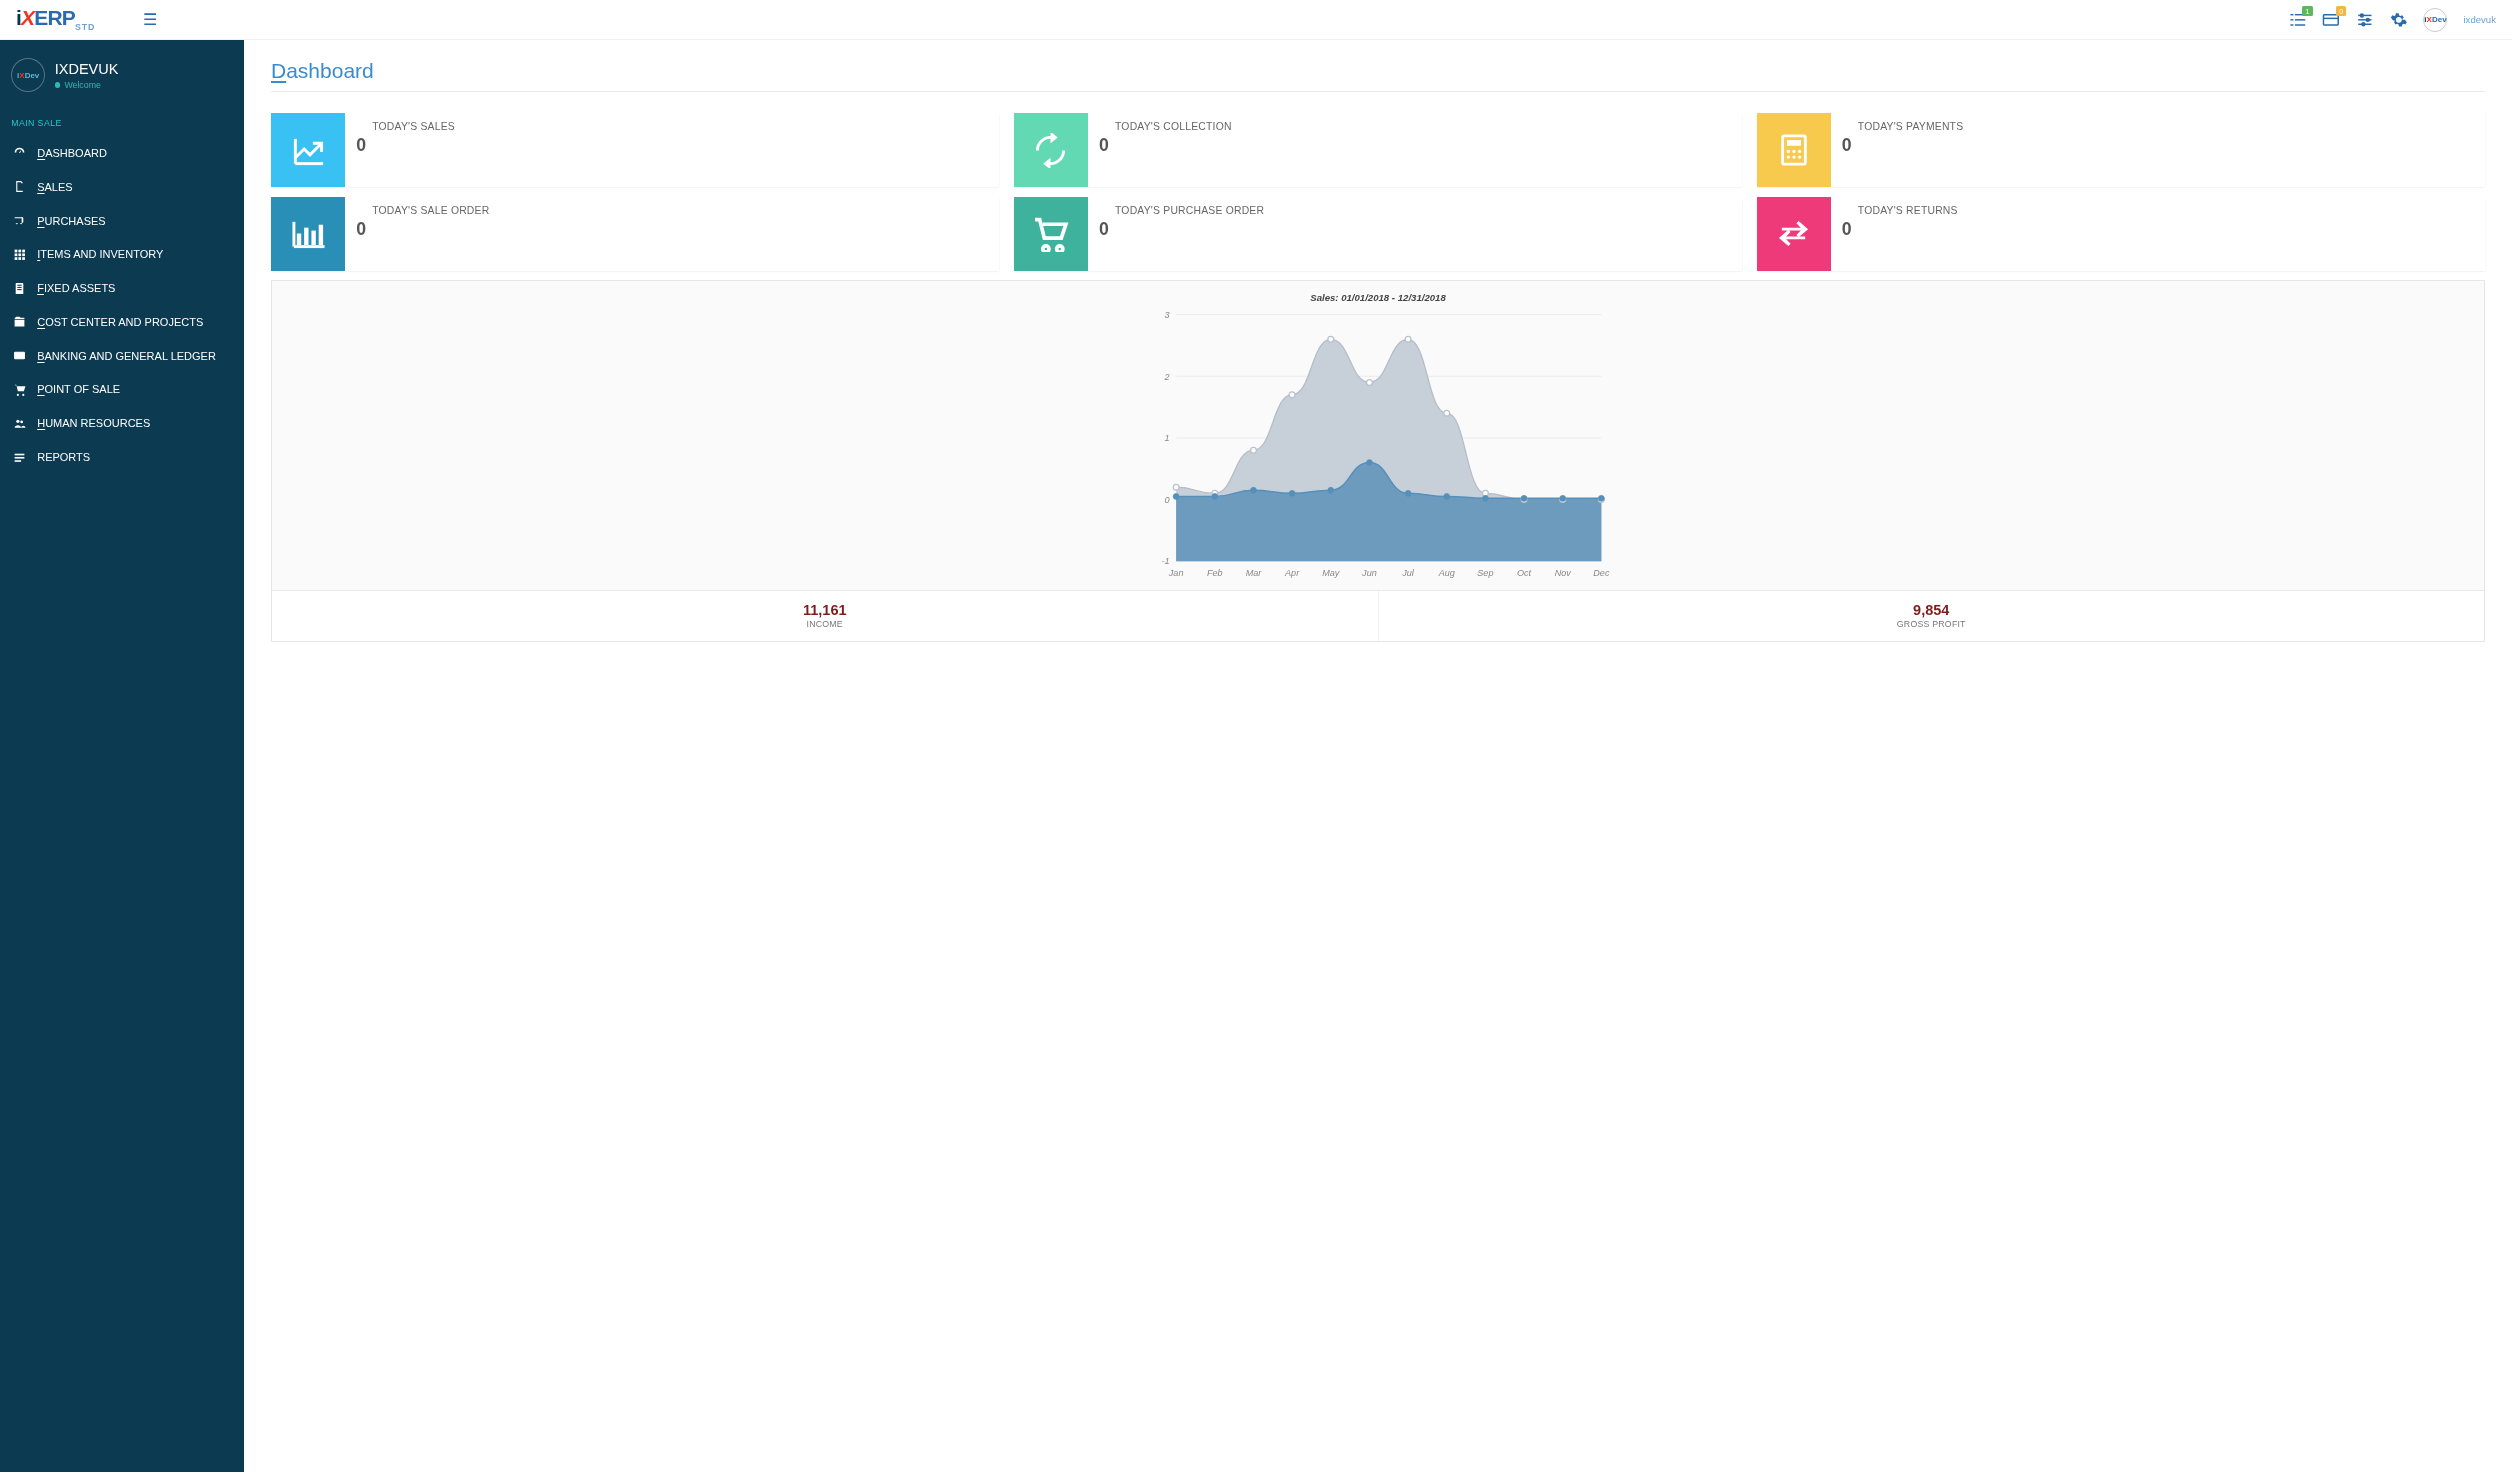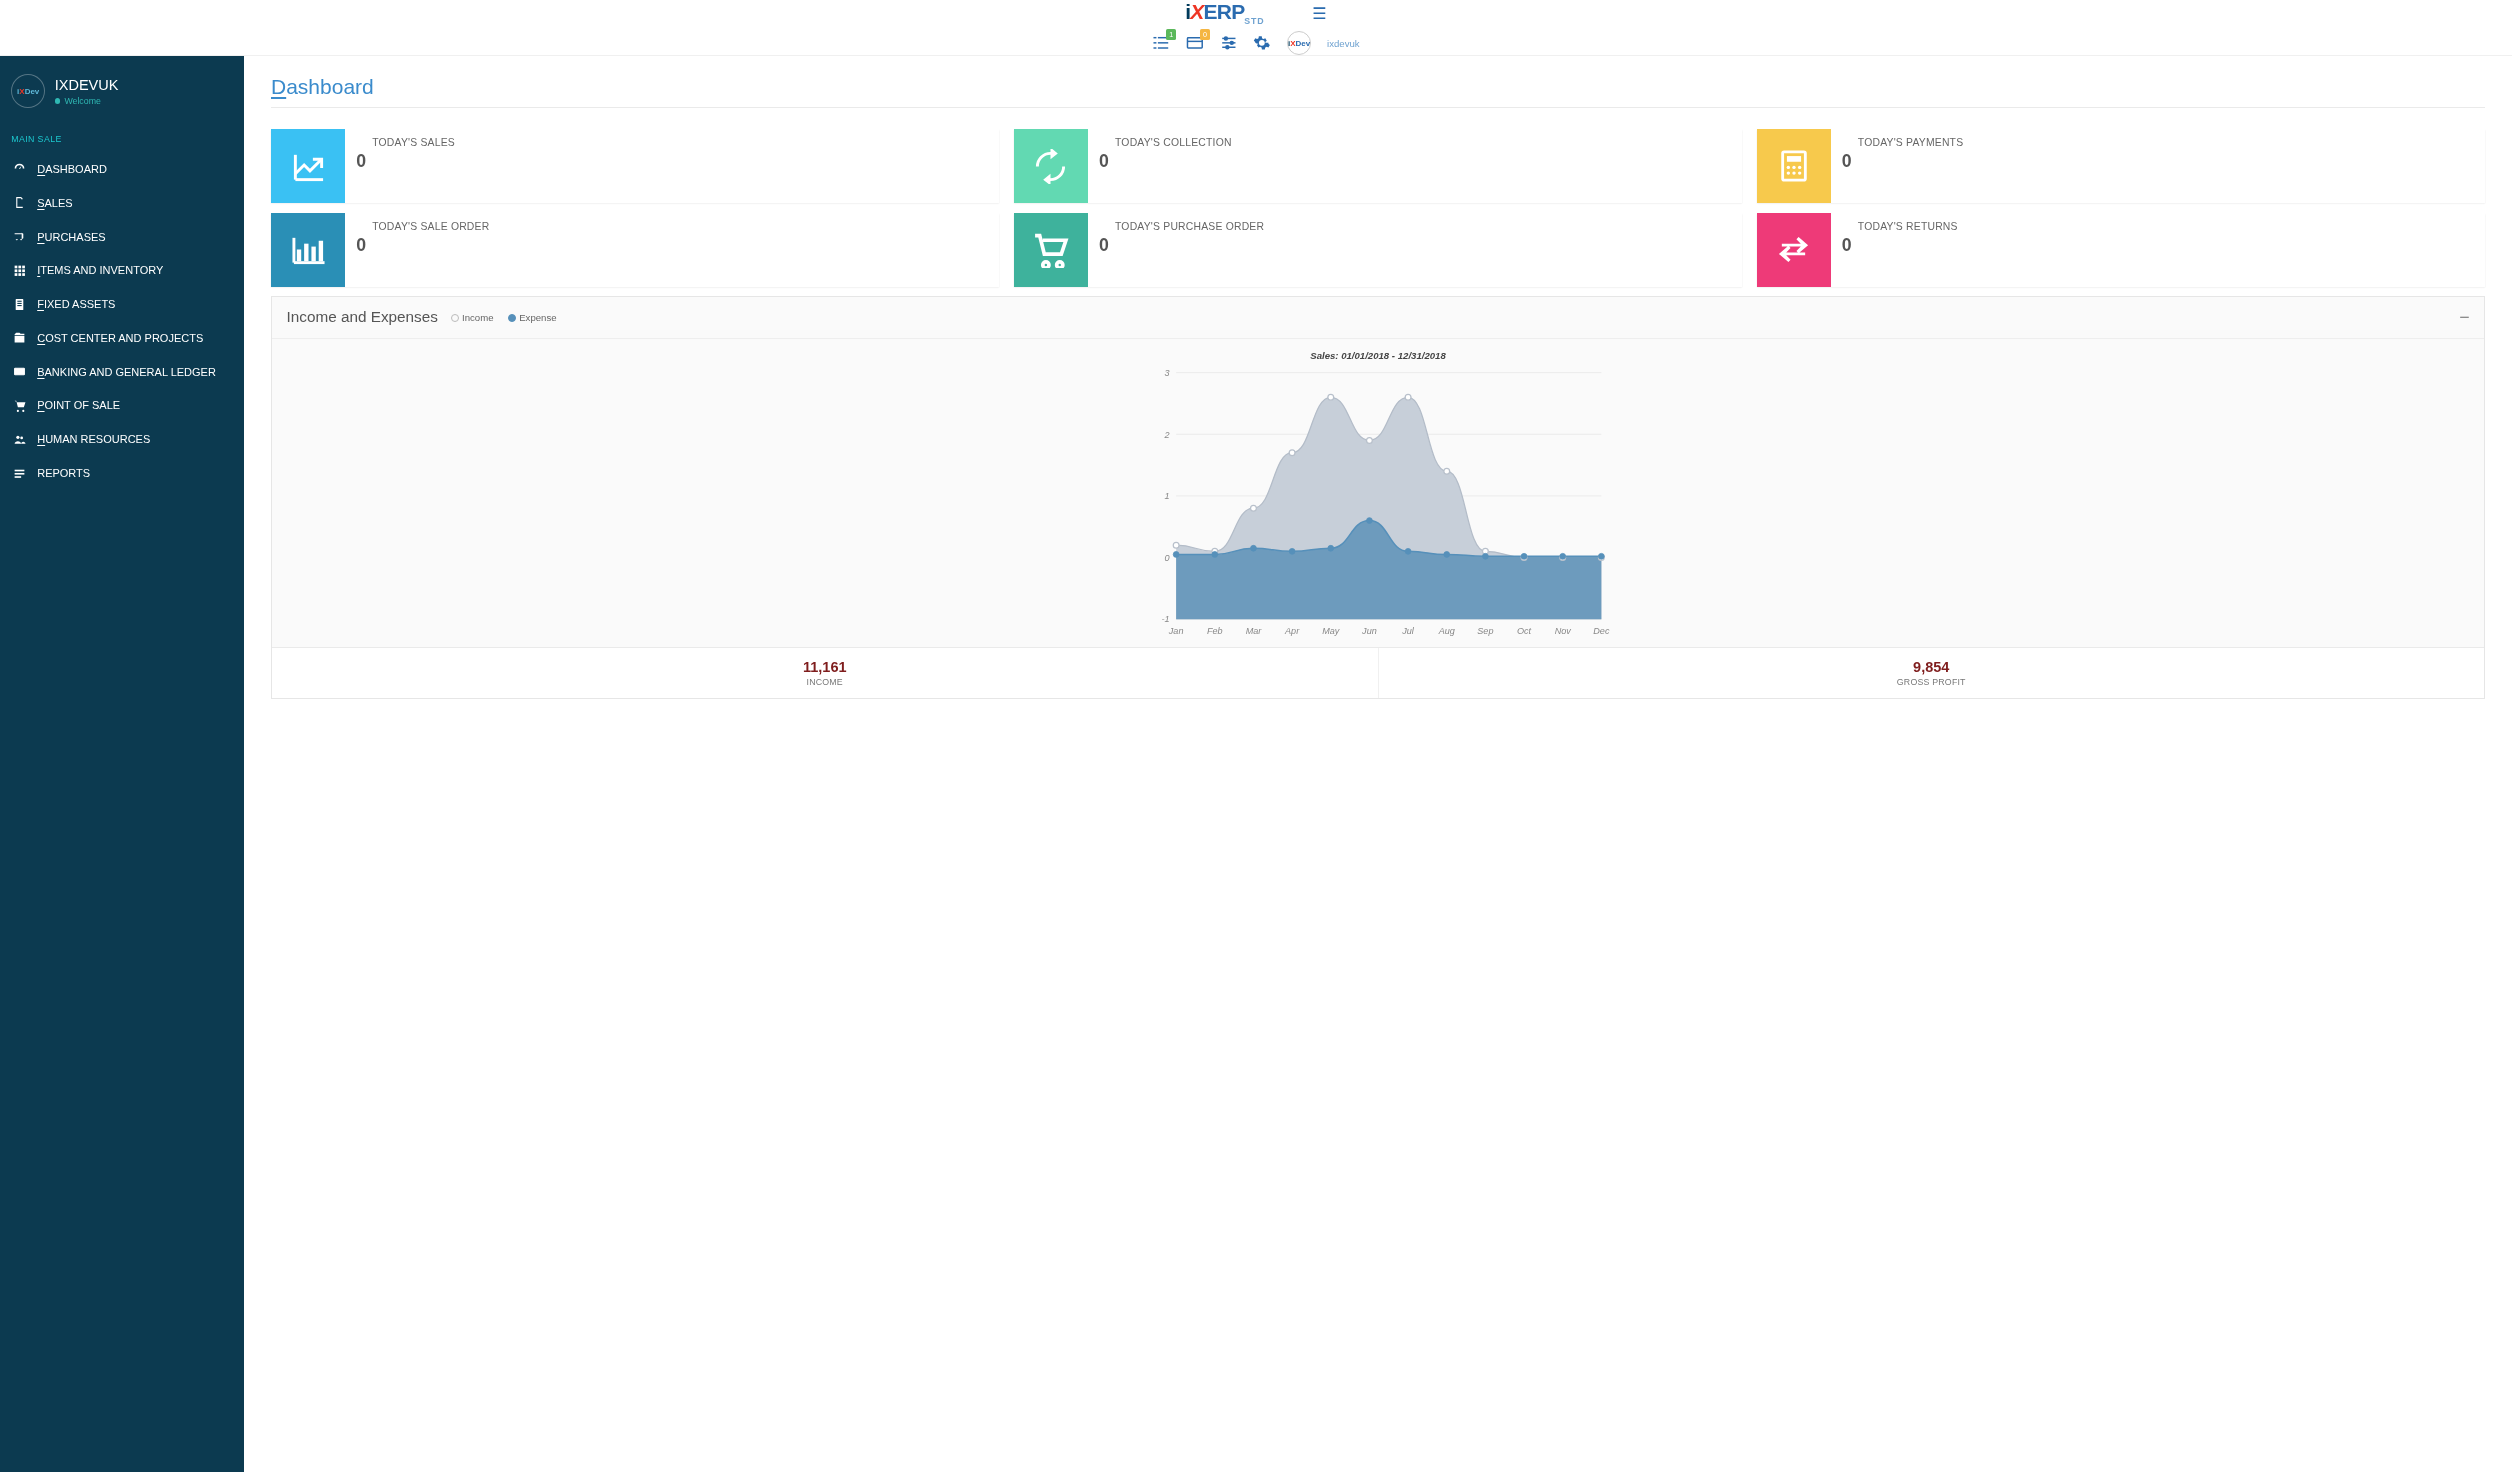--- a/index.html
+++ b/index.html
@@ -1,19 +1,19 @@
 <!DOCTYPE html>
 <html style="font-size:13px"><head>
 <meta charset="utf-8">
 <style>
 * { box-sizing: border-box; margin: 0; padding: 0; }
 body { font-family: Arial, Helvetica, sans-serif; font-size: 11.2px; background: #fff; color: #333; }
 
 
-.topbar { height: 56px; display: flex; align-items: center; justify-content: space-between; padding: 0 16px; border-bottom: 0.8px solid #f0f0f0; flex-direction: column; }
+.topbar { height: 40px; display: flex; align-items: center; justify-content: space-between; padding: 0 16px; border-bottom: 0.8px solid #f0f0f0; }
 .logo { font-size: 21px; font-weight: 700; letter-spacing: -0.8px; }
 .logo .ix-i { color: #003a5b; font-weight:700; }
 .logo .ix-x { color: #ee3524; font-style: italic; font-weight:700; }
 .logo .ix-erp { color: #2a6baf; font-weight:700; }
 .logo .ix-std { font-size: 8.8px; color: #6fa2d0; vertical-align: sub; letter-spacing:0.8px; }
 .hamburger { color:#2a6baf; font-size:16px; margin-left: 48px; cursor:pointer; }
 .topbar-right { display:flex; align-items:center; gap:16px; }
 .ticon { position:relative; color:#2a6baf; cursor:pointer; display:flex; align-items:center; }
 .ticon svg, .ticon .glyph { width:17.7px; height:17.7px; }
 .badge { position:absolute; top:-4.8px; right:-6.4px; font-size:7.2px; padding:0.8px 3.2px; border-radius:1.6px; color:#fff; }
@@ -311,28 +311,20 @@
             </svg>
           </div>
           <div class="card-body">
             <div class="label">TODAY'S RETURNS</div>
             <div class="value">0</div>
           </div>
         </div>
       </div>
 
     <div class="panel">
-      <div class="panel-header">
-        <span class="panel-title">Income and Expenses</span>
-        <div class="legend">
-          <span><span class="dot"></span><span>Income</span></span>
-          <span><span class="dot filled"></span><span>Expense</span></span>
-        </div>
-        <span class="panel-collapse">−</span>
-      </div>
       <div class="panel-charts">
         <div class="chart-left">
           <div class="chart-title">Sales: 01/01/2018 - 12/31/2018</div>
           <div class="chart-area" id="chart-left"><svg class="chart" viewBox="0 0 560 330" style="font-size:14px">
                 <line class="grid-line" x1="36" x2="550" y1="306" y2="306"></line>
                 <text class="ax-label" x="28" y="310" text-anchor="end">-1</text>
                 <line class="grid-line" x1="36" x2="550" y1="231.5" y2="231.5"></line>
                 <text class="ax-label" x="28" y="235.5" text-anchor="end">0</text>
                 <line class="grid-line" x1="36" x2="550" y1="157" y2="157"></line>
                 <text class="ax-label" x="28" y="161" text-anchor="end">1</text>

